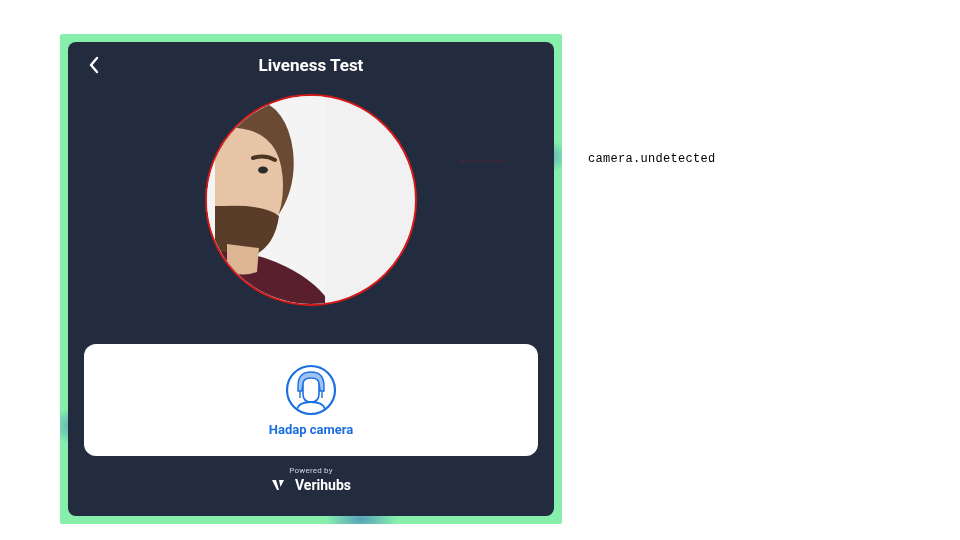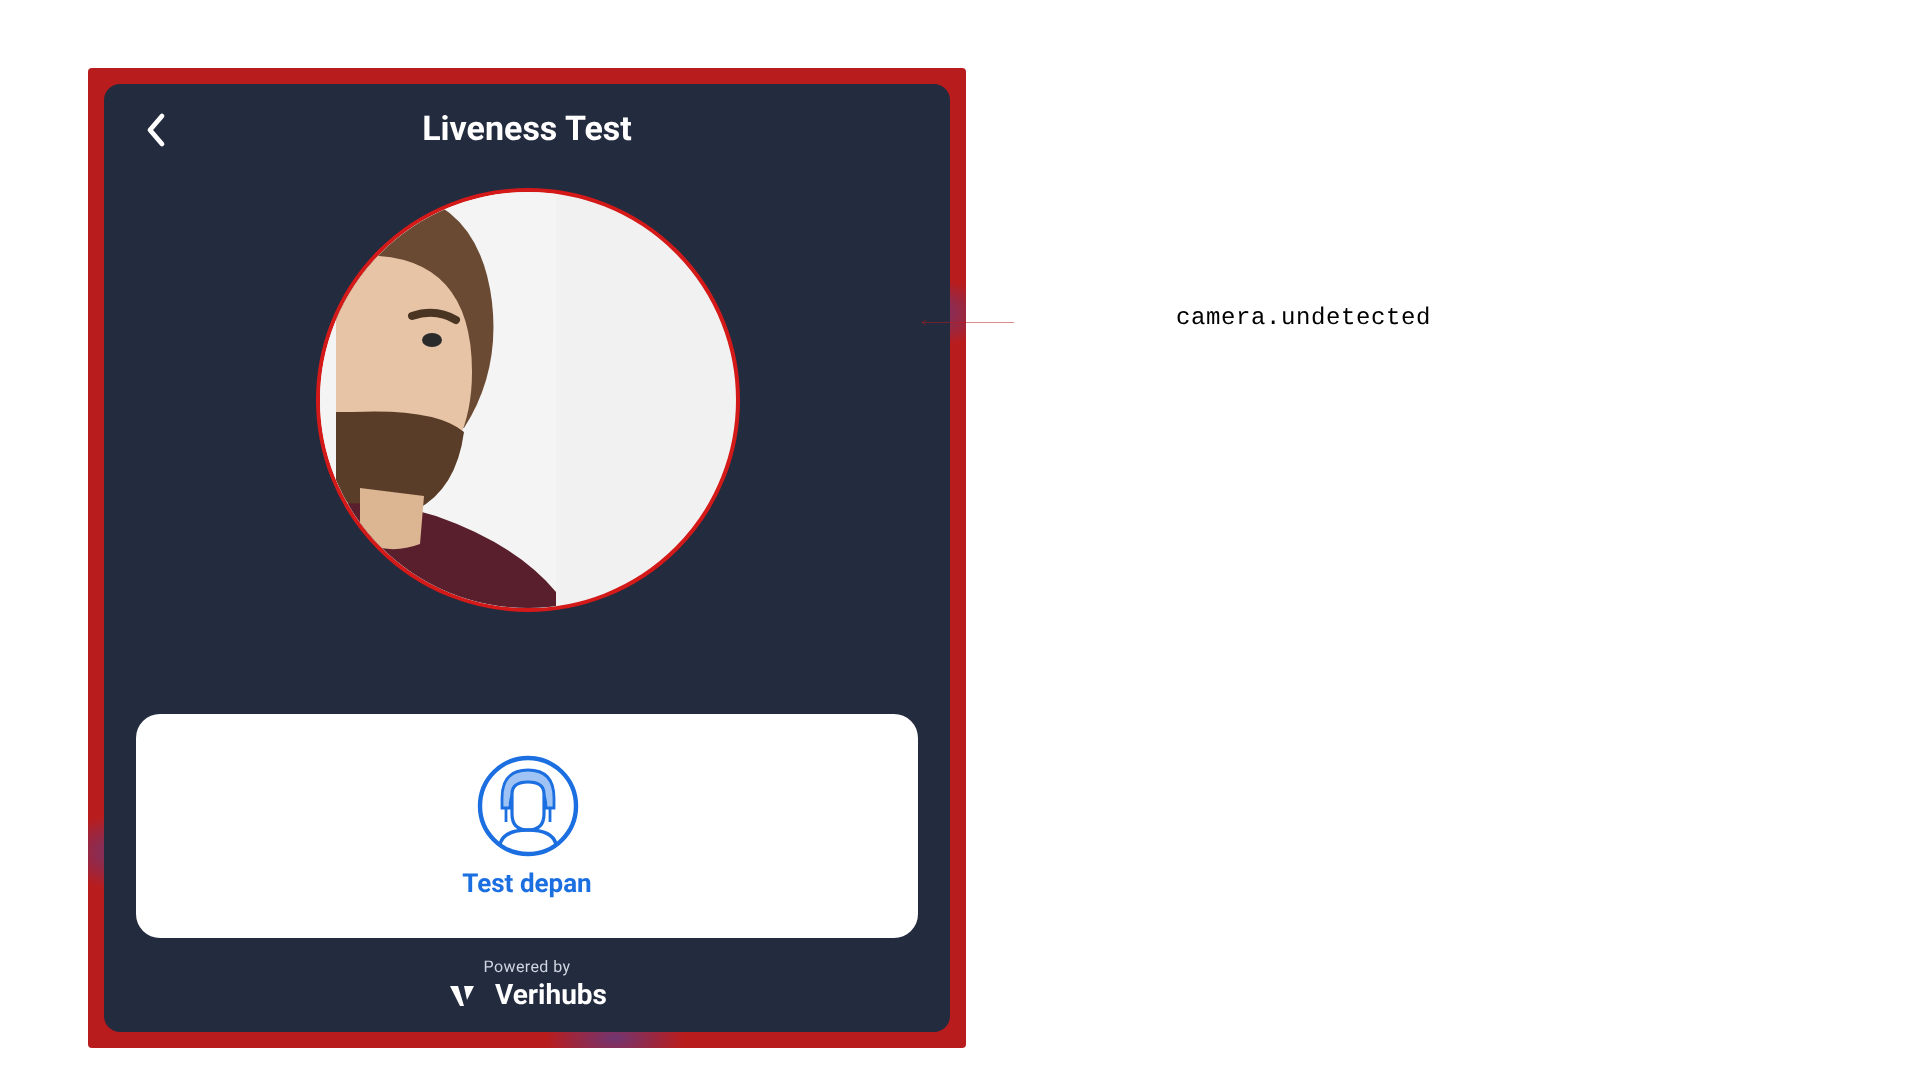--- a/index.html
+++ b/index.html
@@ -5,25 +5,25 @@
     * { box-sizing: border-box; margin: 0; padding: 0; }
     body {
       width: 960px;
       height: 540px;
       background: #ffffff;
       font-family: -apple-system, BlinkMacSystemFont, "Segoe UI", Roboto, sans-serif;
       position: relative;
     }
     .outer-frame {
       position: absolute;
-      left: 44px;
+      left: 60px;
       top: 34px;
-      width: 439px;
+      width: 502px;
       height: 490px;
-      background: #b91c1c;
+      background: #86efac;
       border-radius: 2px;
       overflow: hidden;
     }
     .bg-pattern {
       position: absolute;
       inset: 0;
       background:
         radial-gradient(ellipse 60px 30px at 30% 10%, rgba(40,80,200,0.6), transparent 70%),
         radial-gradient(ellipse 50px 25px at 95% 25%, rgba(40,80,200,0.55), transparent 70%),
         radial-gradient(ellipse 55px 28px at 5% 80%, rgba(40,80,200,0.55), transparent 70%),
@@ -109,21 +109,21 @@
     }
     .instr-label {
       color: #1b6fe0;
       font-size: 13px;
       font-weight: 700;
     }
     .footer {
       display: flex;
       flex-direction: column;
       align-items: center;
-      padding-bottom: 10px;
+      padding-bottom: 23px;
       gap: 2px;
     }
     .powered-by {
       color: #cfd5e1;
       font-size: 8px;
       letter-spacing: 0.2px;
     }
     .brand {
       display: flex;
       align-items: center;
@@ -205,21 +205,21 @@
           <path d="M 13 22 Q 13 8 26 8 Q 39 8 39 22 L 39 27 L 35 27 Q 35 16 26 16 Q 17 16 17 27 L 13 27 Z" fill="#9fc3f4" stroke="#1b6fe0" stroke-width="1.4"></path>
 
           <path d="M 18 20 Q 18 14 26 14 Q 34 14 34 20 L 34 30 Q 34 38 26 38 Q 18 38 18 30 Z" fill="#ffffff" stroke="#1b6fe0" stroke-width="1.6"></path>
 
           <path d="M 12 45 Q 14 38 26 38 Q 38 38 40 45" fill="none" stroke="#1b6fe0" stroke-width="1.8"></path>
 
           <path d="M 15 27 L 15 34" stroke="#1b6fe0" stroke-width="1.4"></path>
           <path d="M 37 27 L 37 34" stroke="#1b6fe0" stroke-width="1.4"></path>
         </svg>
       </div>
-      <div class="instr-label">Test depan</div>
+      <div class="instr-label">Hadap camera</div>
     </div>
 
     <div class="footer">
       <div class="powered-by">Powered by</div>
       <div class="brand">
         <span class="brand-mark">
           <svg width="14" height="14" viewBox="0 0 14 14">
             <path d="M 1 2 L 6 12 L 8 12 L 5 2 Z" fill="#ffffff"></path>
             <path d="M 8 2 L 13 2 L 9.5 9 Z" fill="#ffffff"></path>
           </svg>

